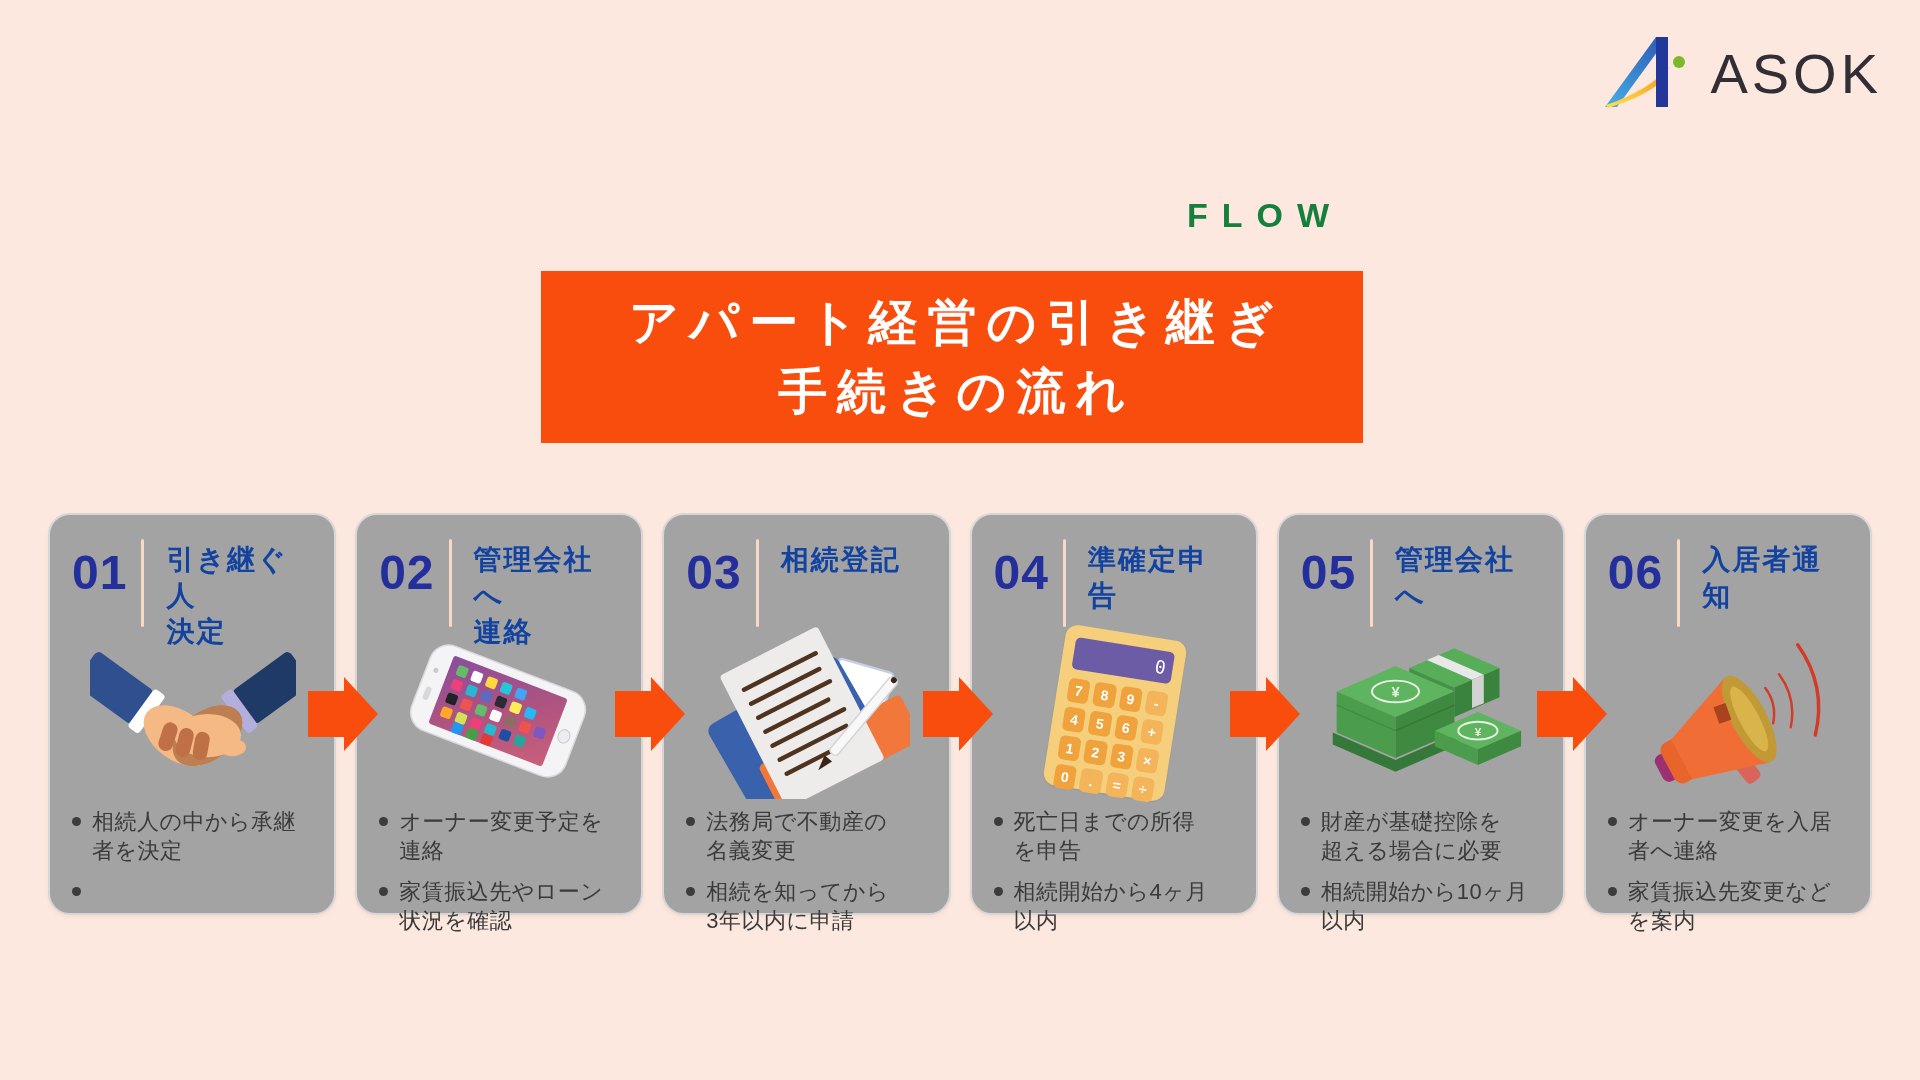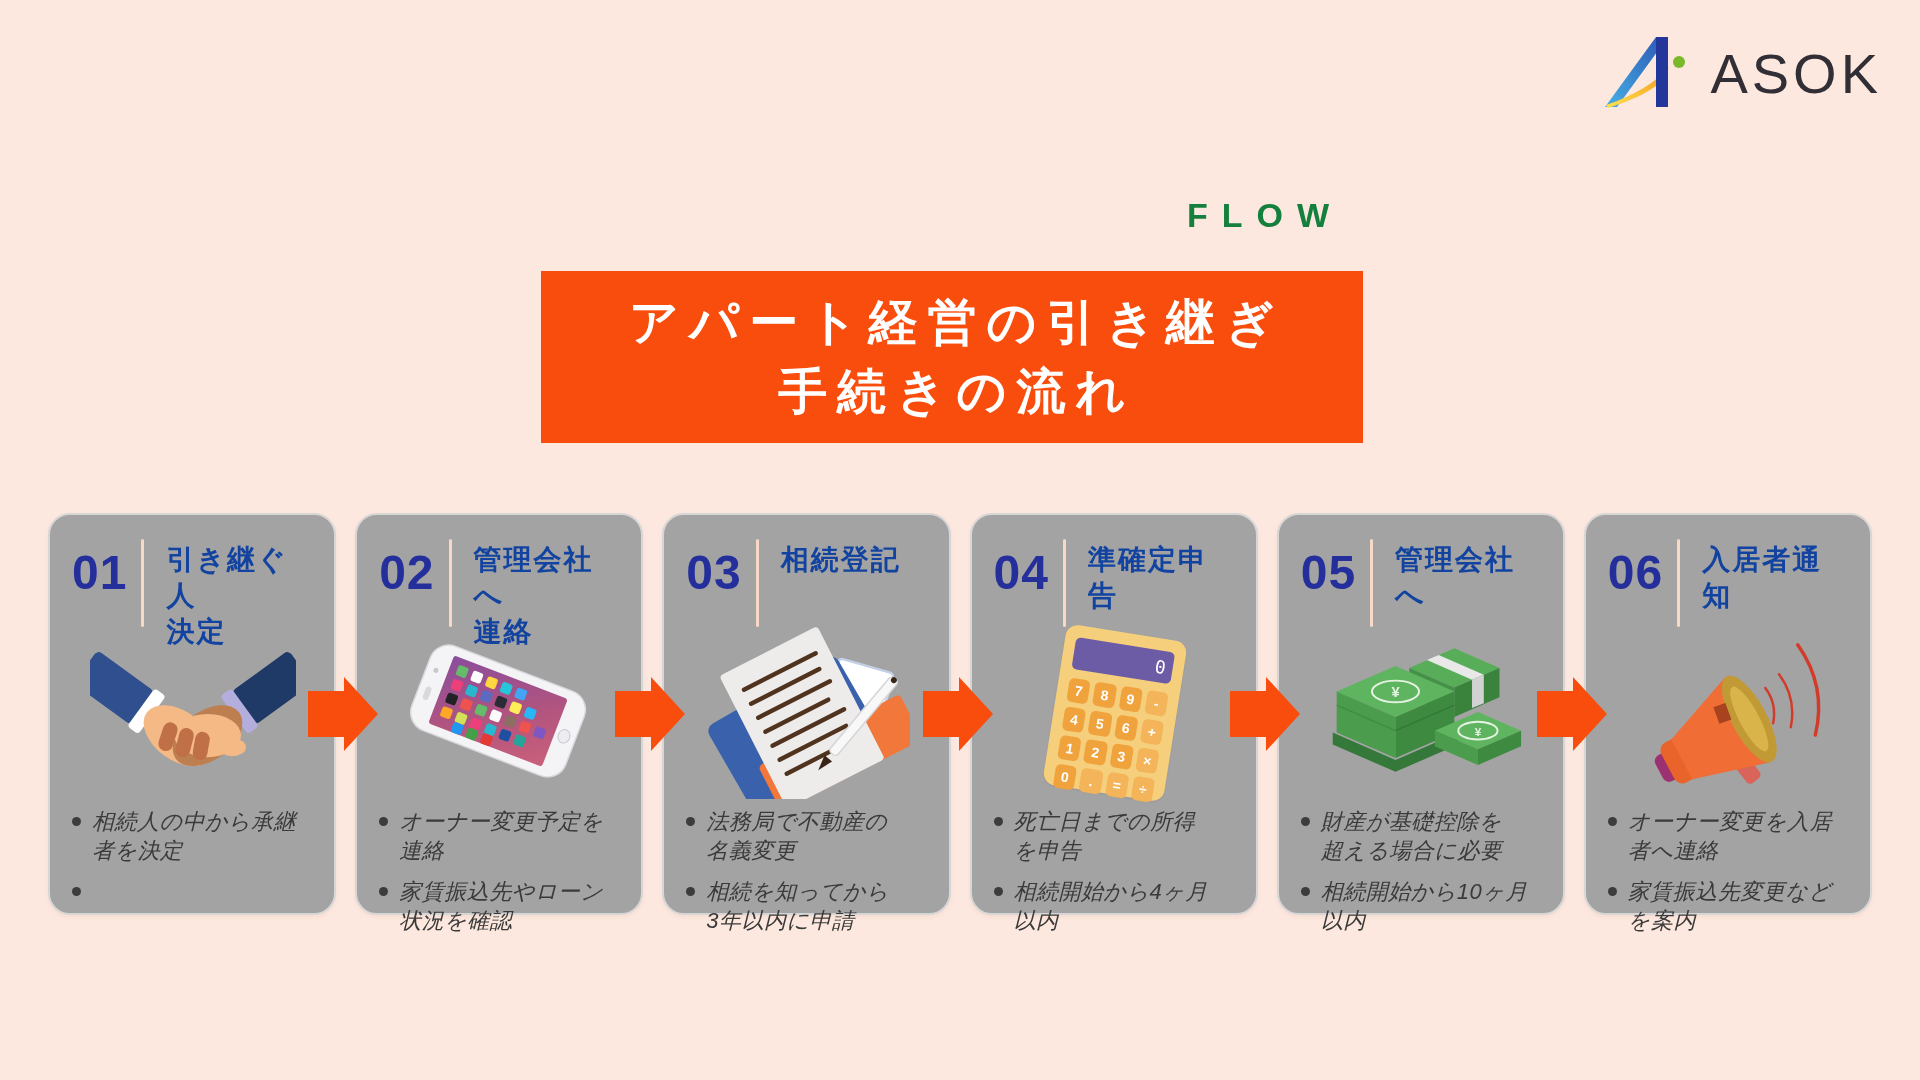--- a/index.html
+++ b/index.html
@@ -50,21 +50,21 @@
   .vrule { width:3px; background:#F8D8C6; border-radius:2px; flex:none; margin-left:2px; }
   .card-title {
     margin:3px 0 0 10px; font-size:28px; font-weight:800; color:#1243A0;
     line-height:1.28; letter-spacing:2px; white-space:pre-line;
   }
   .icon-box { height:172px; display:flex; align-items:center; justify-content:center; }
 
   .bullets { list-style:none; margin-top:8px; display:flex; flex-direction:column; gap:11px; }
   .bullets li { display:flex; gap:11px; }
   .dot { width:9px; height:9px; border-radius:50%; background:#3C3C3C; margin-top:10px; flex:none; }
-  .b-text { font-size:22px; line-height:1.34; letter-spacing:0.5px; color:#3A3A3A; white-space:pre-line;font-style:italic; }
+  .b-text { font-size:22px; line-height:1.34; letter-spacing:0.5px; color:#3A3A3A; white-space:pre-line; }
 
   
   .arrow {
     position:absolute; top:50%; right:-44px; transform:translateY(-50%);
     width:70px; height:74px; z-index:5; pointer-events:none;
   }
 
   
   .calc {
     width:122px; height:162px; background:#F5CF7C; border-radius:12px;

